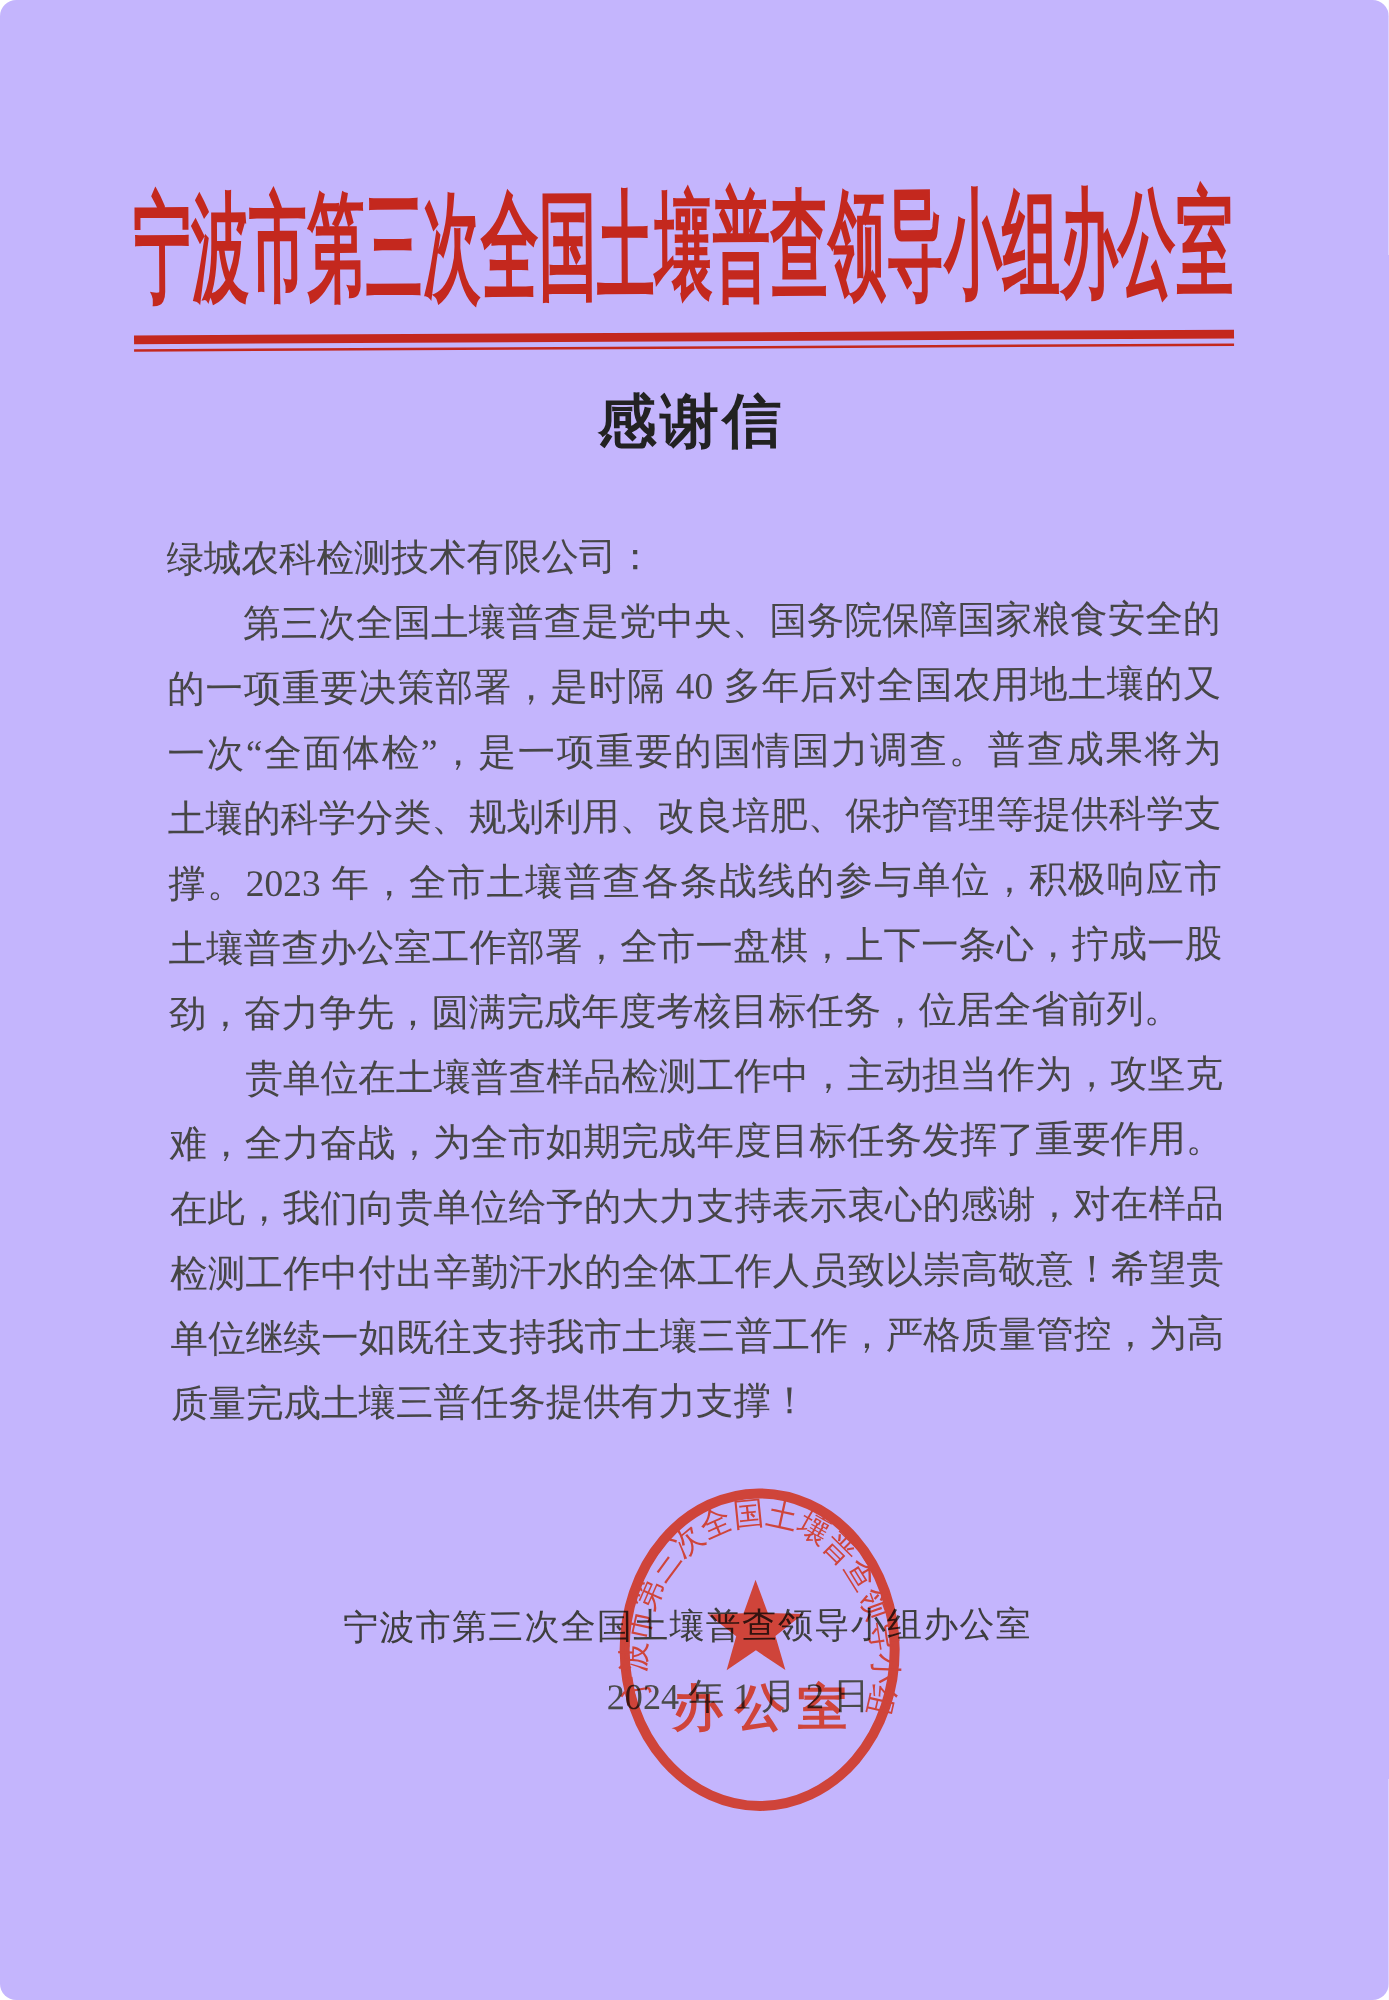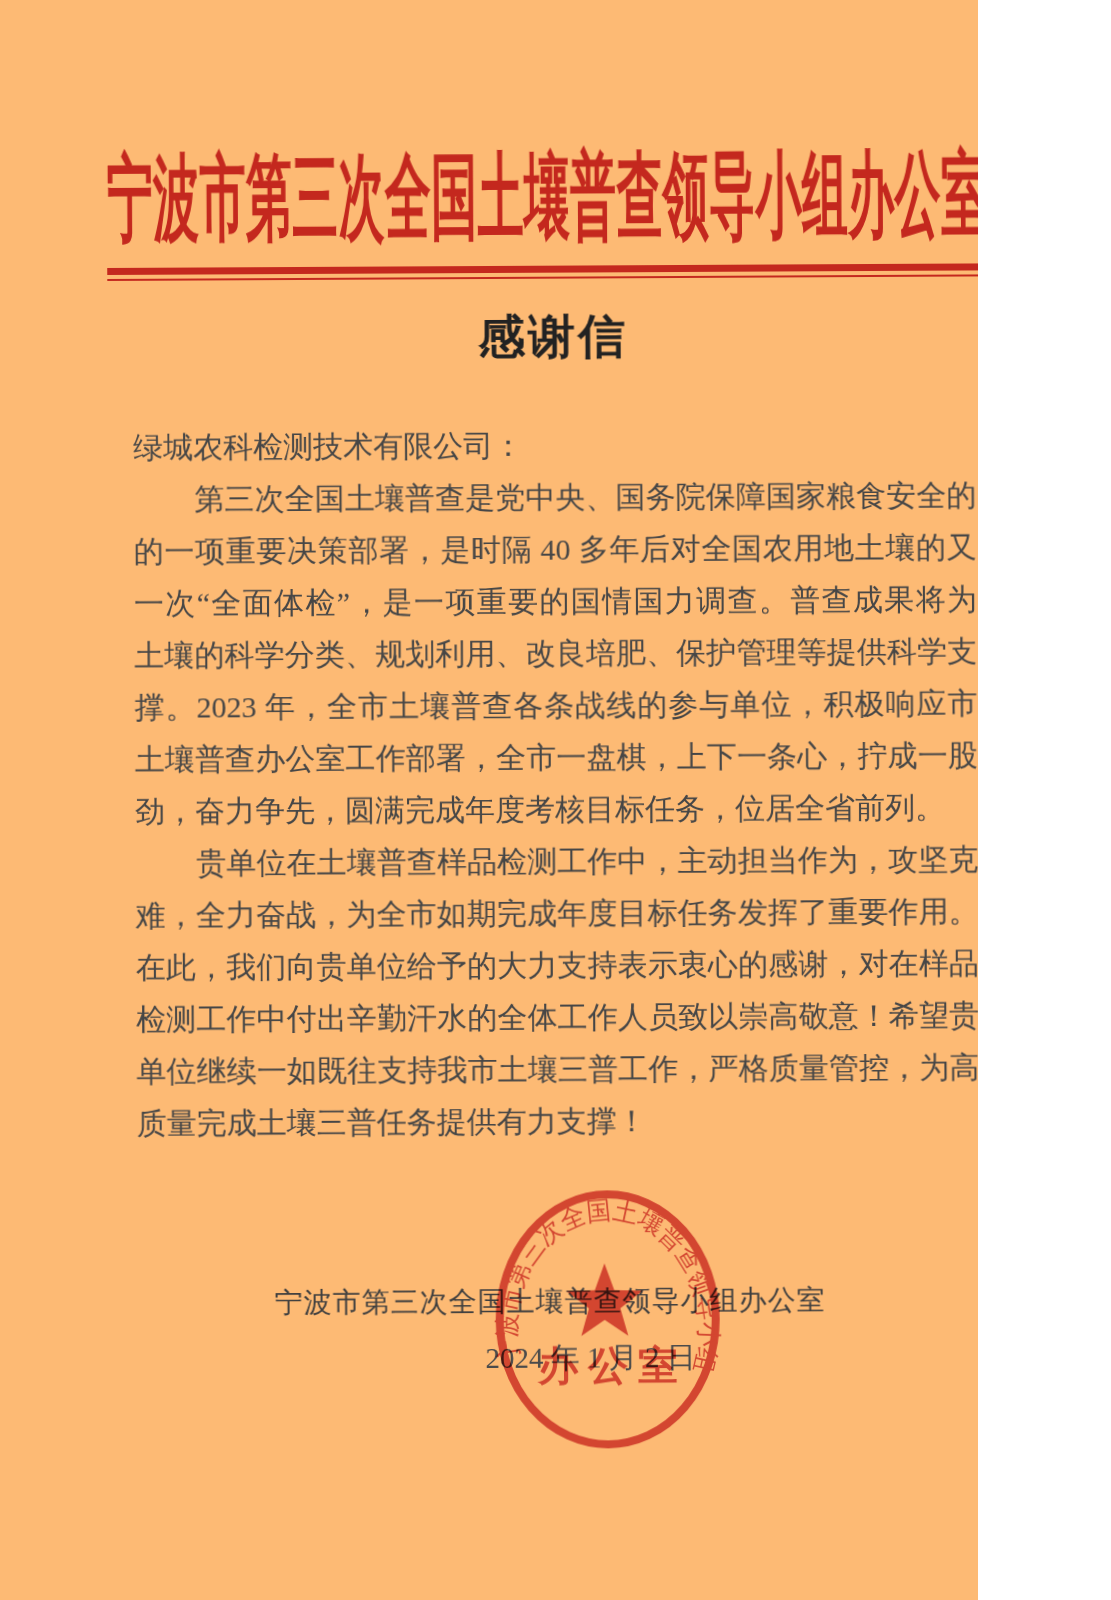--- a/index.html
+++ b/index.html
@@ -1,18 +1,18 @@
 <!DOCTYPE html>
 <html><head>
 <meta charset="utf-8">
 <style>
   html,body{margin:0;padding:0;background:#ffffff;}
   .page{
-    position:relative;width:978px;height:1600px;background:#fdba74;
-    overflow:hidden;font-family:"Liberation Serif",serif;
+    position:relative;width:1111px;height:1600px;background:#c4b5fd;
+    overflow:hidden;font-family:"Liberation Serif",serif;border-radius:13px;
   }
   .sheet{
     position:absolute;left:0;top:0;width:100%;height:100%;
     transform:rotate(-0.3deg);transform-origin:50% 50%;
   }
   
   .org-title{
     position:absolute;left:110px;top:147px;width:880px;
     font-size:46px;font-weight:bold;color:#c4281e;line-height:1.1;
     text-align:justify;text-align-last:justify;

